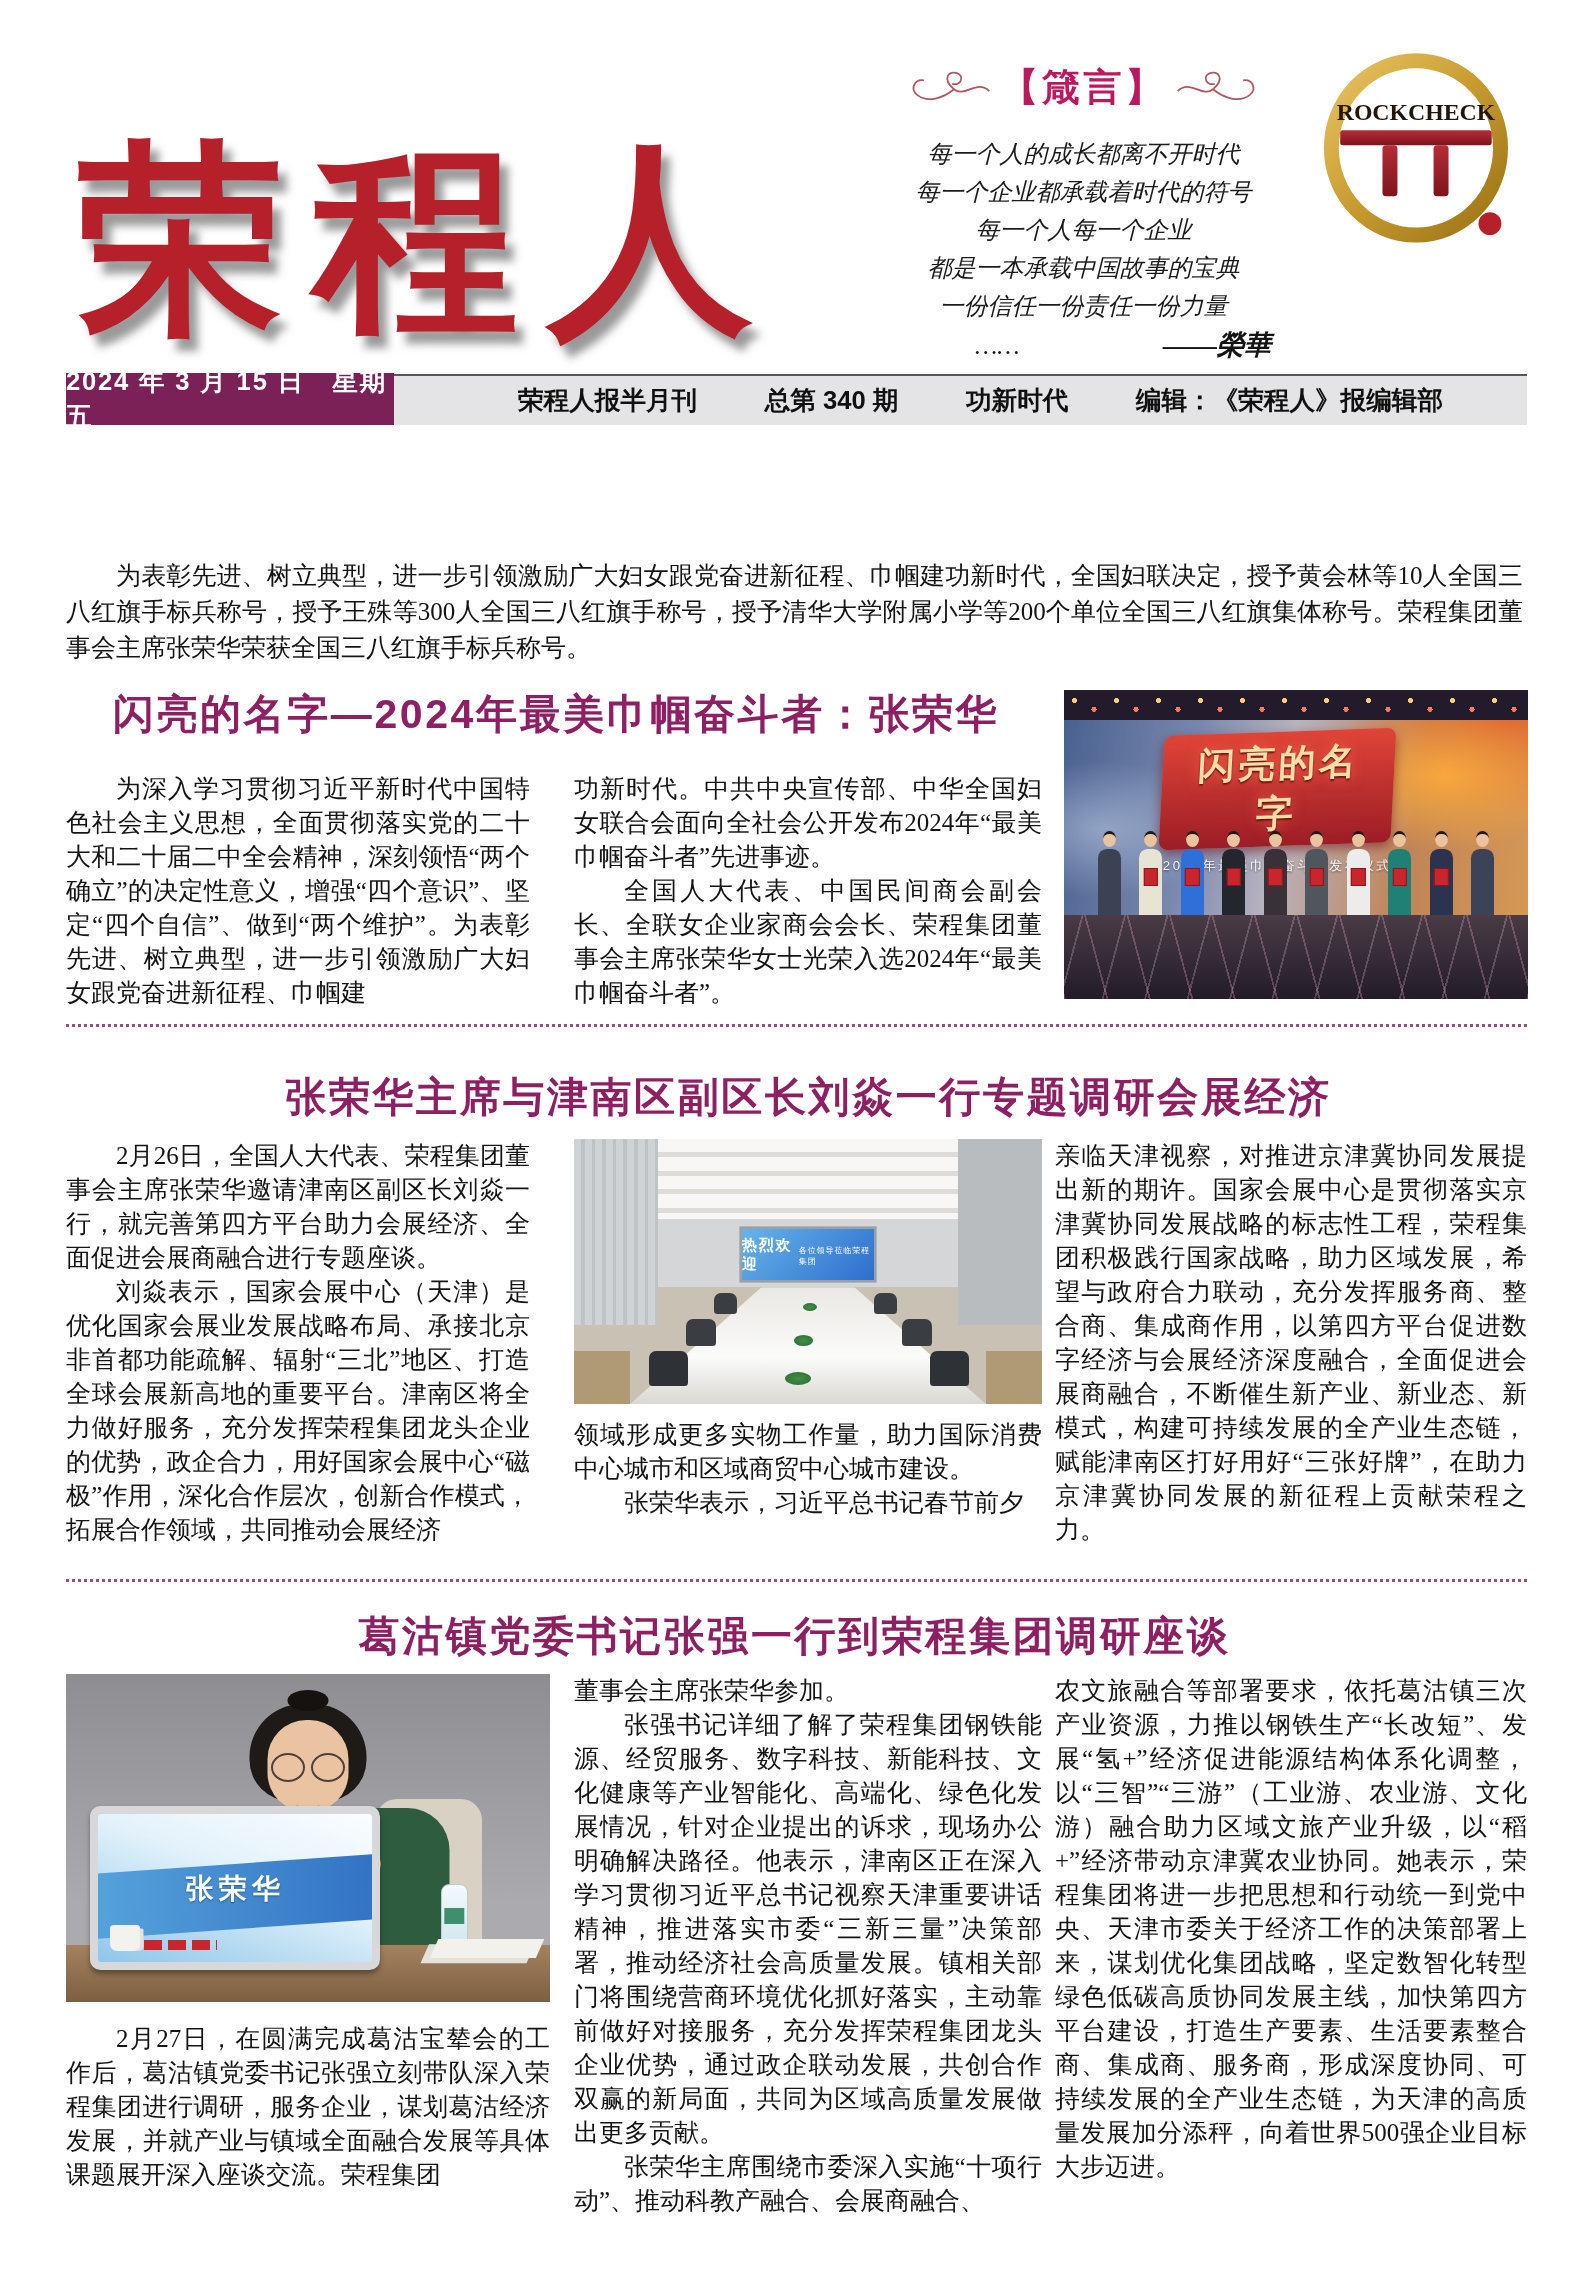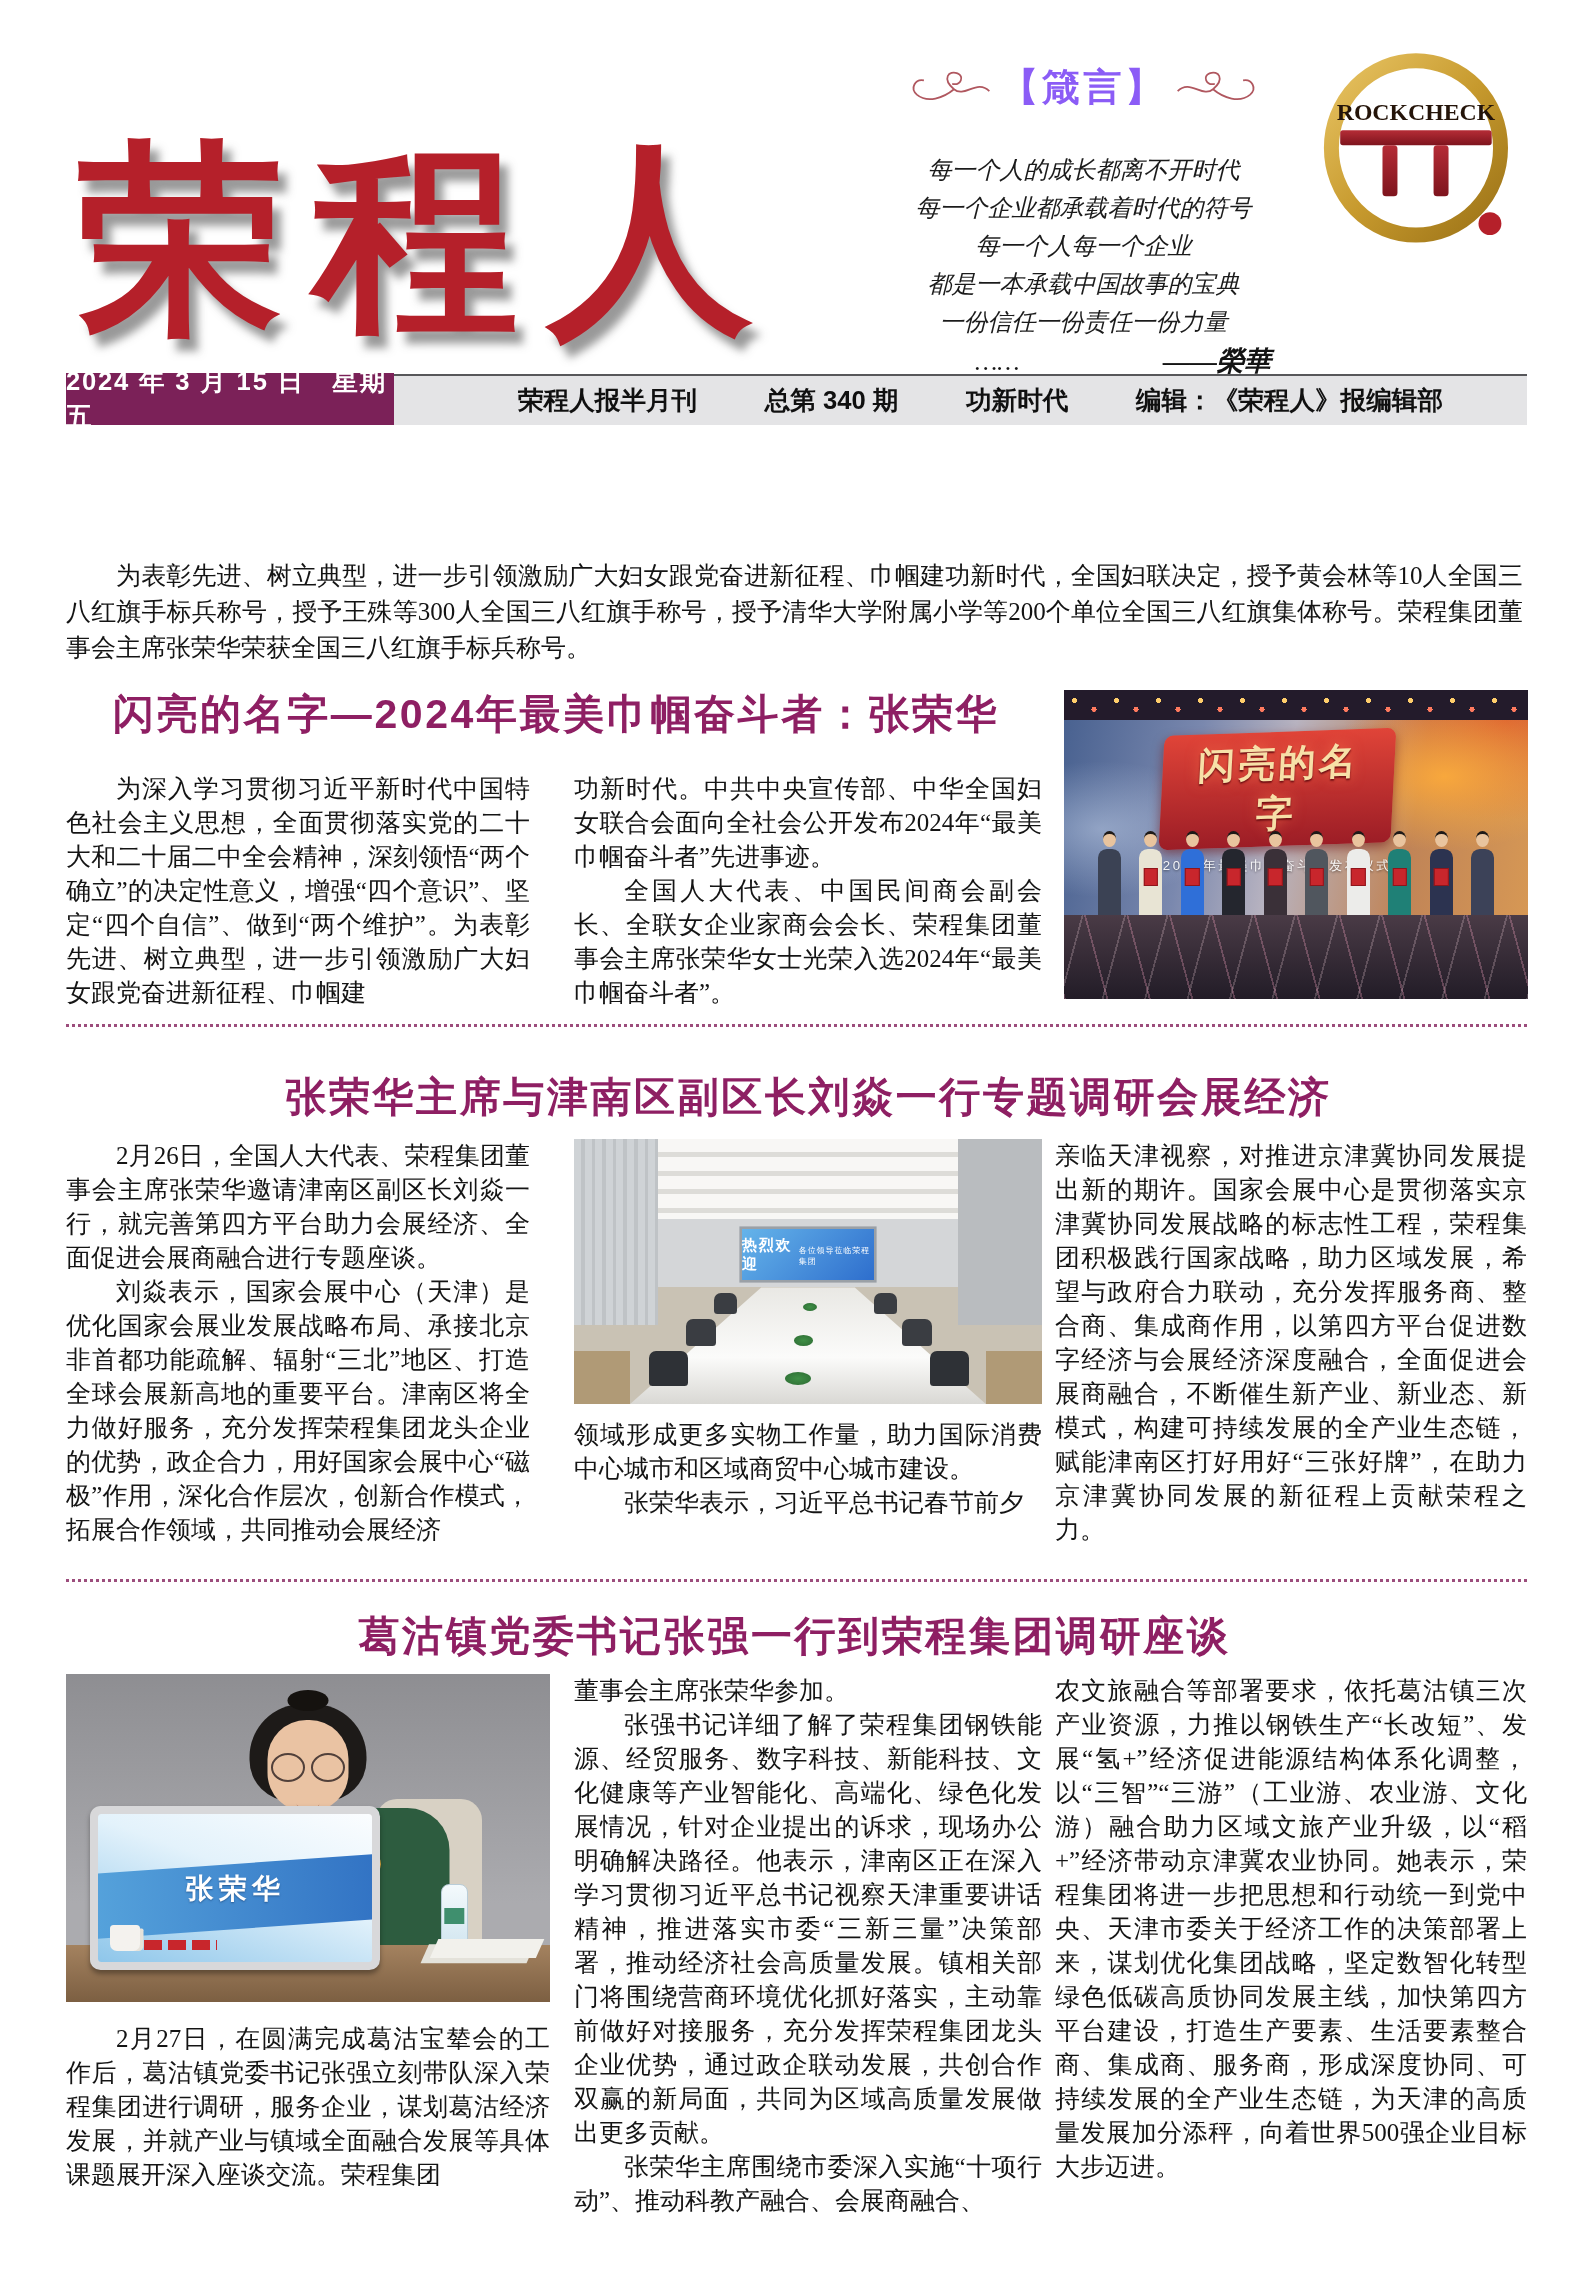--- a/index.html
+++ b/index.html
@@ -7,24 +7,24 @@
         font-family:"Liberation Serif", serif;color:#141414;}
   .abs{position:absolute;}
 
   
   .logo{left:78px;top:113px;width:795px;height:265px;line-height:256px;
         font-size:205px;font-weight:bold;color:#b5202a;letter-spacing:30px;
         font-family:"Liberation Serif", serif;
         text-shadow:8.8px 12.4px 8px rgba(70,70,70,.55);}
   .motto{left:843px;top:60px;width:481px;}
   .motto-tag-row{display:flex;align-items:center;justify-content:center;gap:8.8px;height:55px;}
-  .motto-tag{font-size:38px;font-weight:bold;color:#8b5cf6;letter-spacing:3.5px;
+  .motto-tag{font-size:38px;font-weight:bold;color:#be185d;letter-spacing:3.5px;
              font-family:"Liberation Serif", serif;}
   .flourish svg{display:block;}
-  .motto-lines{margin-top:36px;}
+  .motto-lines{margin-top:20px;}
   .motto-line{font-size:24px;line-height:38px;text-align:center;font-style:italic;color:#1b1b1b;}
   .motto-sign-row{display:flex;justify-content:space-between;padding:0 53px 0 132px;
                   font-size:25px;line-height:41px;font-style:italic;}
   .motto-signature{font-weight:bold;font-size:27px;}
 
   .rockcheck{left:1308px;top:51px;width:230px;height:207px;}
 
   
   .datebar{left:66px;top:374px;width:1461px;height:49px;background:#e4e4e6;border-top:2.6px solid #57575a;}
   .datebox{position:absolute;left:0;top:-2.6px;width:328px;height:52px;background:#7b2158;

